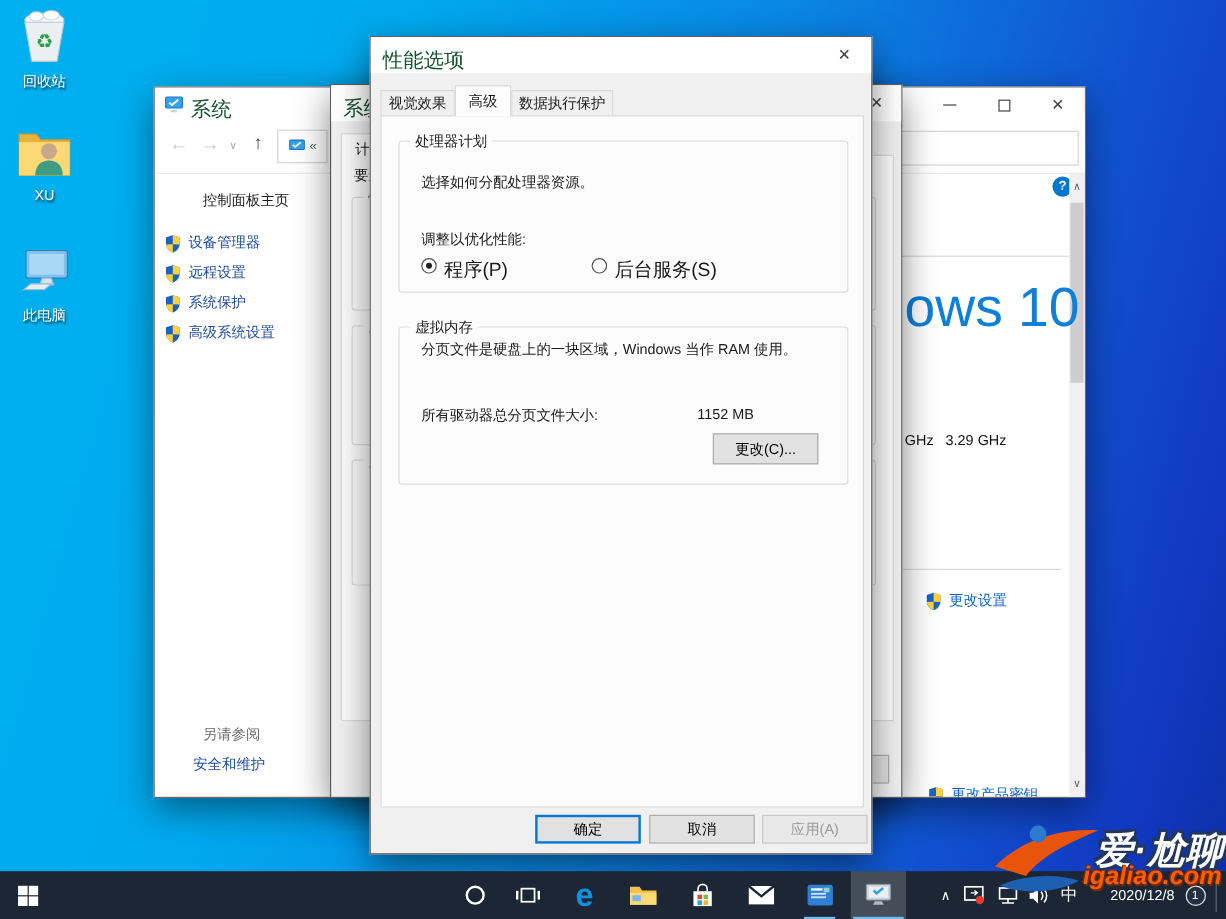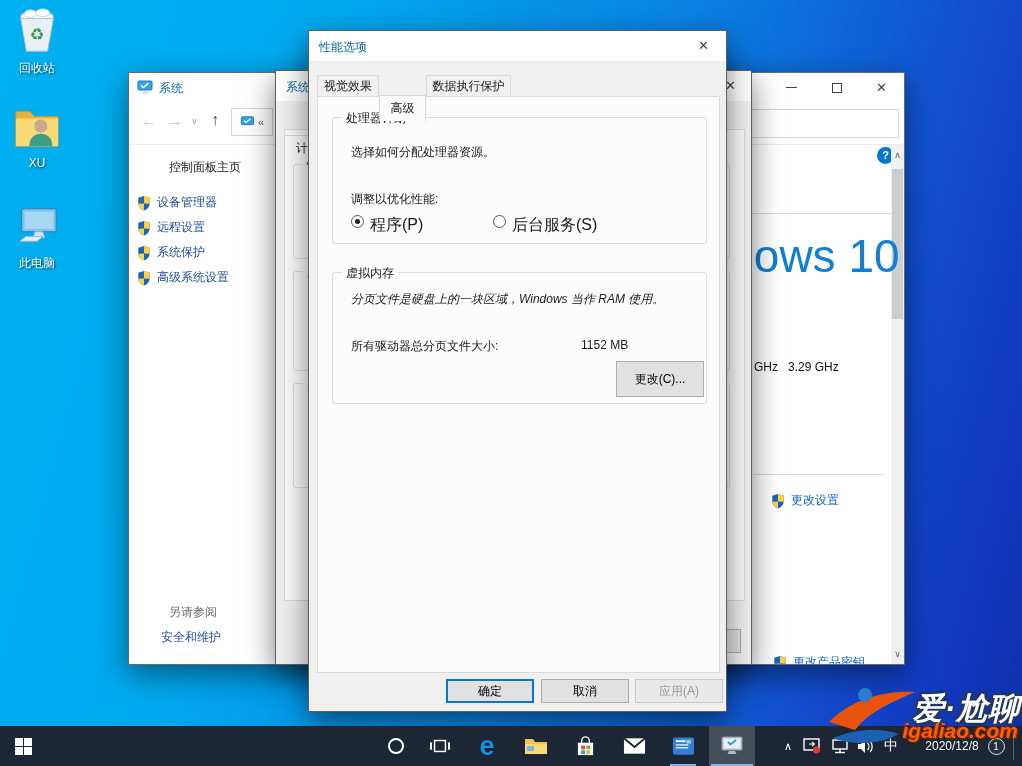--- a/index.html
+++ b/index.html
@@ -10,30 +10,30 @@
   
   #desktop { position:absolute; inset:0;
     background:linear-gradient(105deg,#00b0f0 0%,#00a9ee 28%,#0a85e4 55%,#1152d0 78%,#1138c0 92%,#0d2fa6 100%); }
   .dicon { position:absolute; width:74px; text-align:center; }
   .dicon .dlabel { color:#fff; font-size:12px; margin-top:3px; text-shadow:1px 1px 2px rgba(0,0,0,.75); }
 
   
   .win { position:absolute; background:#fff; box-shadow:0 10px 28px rgba(0,0,0,.45); border:1px solid #6a6a6a; }
   .dlg { position:absolute; background:#f0f0f0; box-shadow:0 10px 28px rgba(0,0,0,.5); border:1px solid #5f5f5f; }
   .titlebar { position:absolute; left:0; top:0; right:0; height:30px; background:#fff; }
-  .title-text { position:absolute; left:10px; top:8px; font-size:12px; color:#0369a1; }
+  .title-text { position:absolute; left:10px; top:8px; font-size:17px; color:#14532d; }
   .cap-btn { position:absolute; top:0; width:45px; height:29px; display:flex; align-items:center; justify-content:center; color:#444; }
   .x-glyph { font-size:13px; line-height:1; }
   .max-glyph { width:10px; height:10px; border:1px solid #444; }
   .min-glyph { width:11px; height:1px; background:#444; }
 
   
   .tab { position:absolute; height:21px; top:44px; background:#f0f0f0; border:1px solid #d9d9d9; border-bottom:none;
          display:flex; align-items:center; justify-content:center; font-size:12px; }
-  .tab.sel { top:40px; height:26px; background:#fcfcfc; z-index:3;margin-top:24px; }
+  .tab.sel { top:40px; height:26px; background:#fcfcfc; z-index:3; }
   .tabpage { position:absolute; background:#fcfcfc; border:1px solid #d9d9d9; }
   .group { position:absolute; border:1px solid #dcdcdc; border-radius:3px; }
   .group .glabel { position:absolute; top:-8px; left:9px; background:#fcfcfc; padding:0 4px; font-size:12px; white-space:nowrap; }
   .btn { position:absolute; height:24px; background:#e1e1e1; border:1px solid #adadad; display:flex; align-items:center; justify-content:center; font-size:12px; color:#000; }
   .btn.focus { border:2px solid #0078d7; }
   .btn.disabled { background:#e9e9e9; border-color:#c9c9c9; color:#9a9a9a; }
   .radio { position:absolute; width:13px; height:13px; border:1px solid #555; border-radius:50%; background:#fff; }
   .radio.checked::after { content:""; position:absolute; left:3px; top:3px; width:5px; height:5px; border-radius:50%; background:#222; }
   .rlabel { position:absolute; font-size:16px; }
 
@@ -238,24 +238,24 @@
         <div class="abs" style="left:18px;top:26px;">选择如何分配处理器资源。</div>
         <div class="abs" style="left:18px;top:73px;">调整以优化性能:</div>
         <div class="radio checked" style="left:18px;top:97px;"></div>
         <div class="rlabel" style="left:37px;top:97px;">程序(P)</div>
         <div class="radio" style="left:160px;top:97px;"></div>
         <div class="rlabel" style="left:179px;top:97px;">后台服务(S)</div>
       </div>
 
       <div class="group" style="left:14px;top:175px;width:375px;height:132px;">
         <span class="glabel">虚拟内存</span>
-        <div class="abs" style="left:18px;top:18px;white-space:nowrap;font-style:italic;">分页文件是硬盘上的一块区域，Windows 当作 RAM 使用。</div>
+        <div class="abs" style="left:18px;top:10px;white-space:nowrap;">分页文件是硬盘上的一块区域，Windows 当作 RAM 使用。</div>
         <div class="abs" style="left:18px;top:65px;">所有驱动器总分页文件大小:</div>
         <div class="abs" style="left:248px;top:65px;">1152 MB</div>
-        <div class="btn" style="left:261px;top:88px;width:88px;height:36px;margin-left:22px;">更改(C)...</div>
+        <div class="btn" style="left:261px;top:88px;width:88px;height:26px;">更改(C)...</div>
       </div>
     </div>
 
     <div class="btn focus" style="left:137px;top:648px;width:88px;">确定</div>
     <div class="btn" style="left:232px;top:648px;width:88px;">取消</div>
     <div class="btn disabled" style="left:326px;top:648px;width:88px;">应用(A)</div>
   </div>
 
   <div id="taskbar">
     <div class="tslot" style="left:0;width:47px;">

